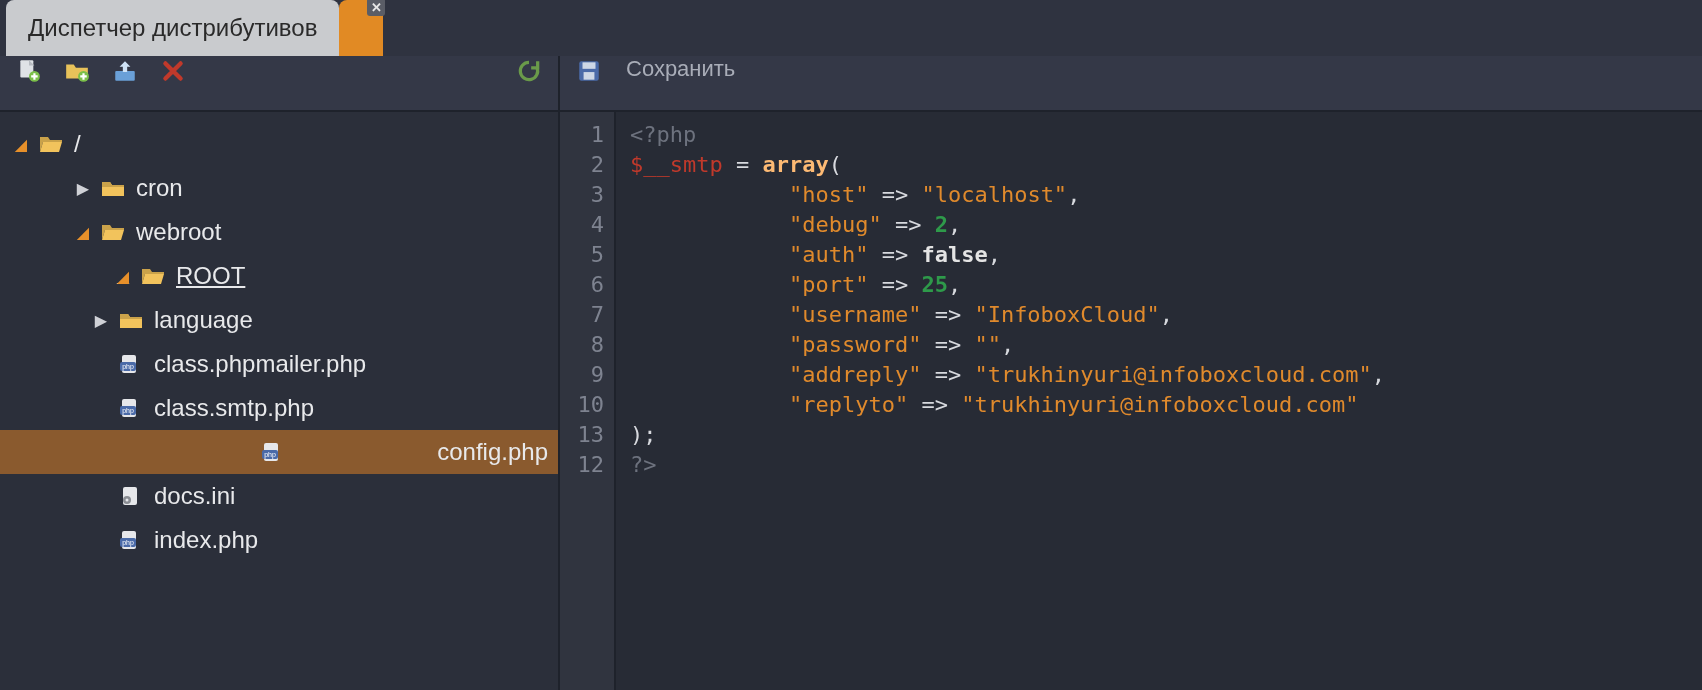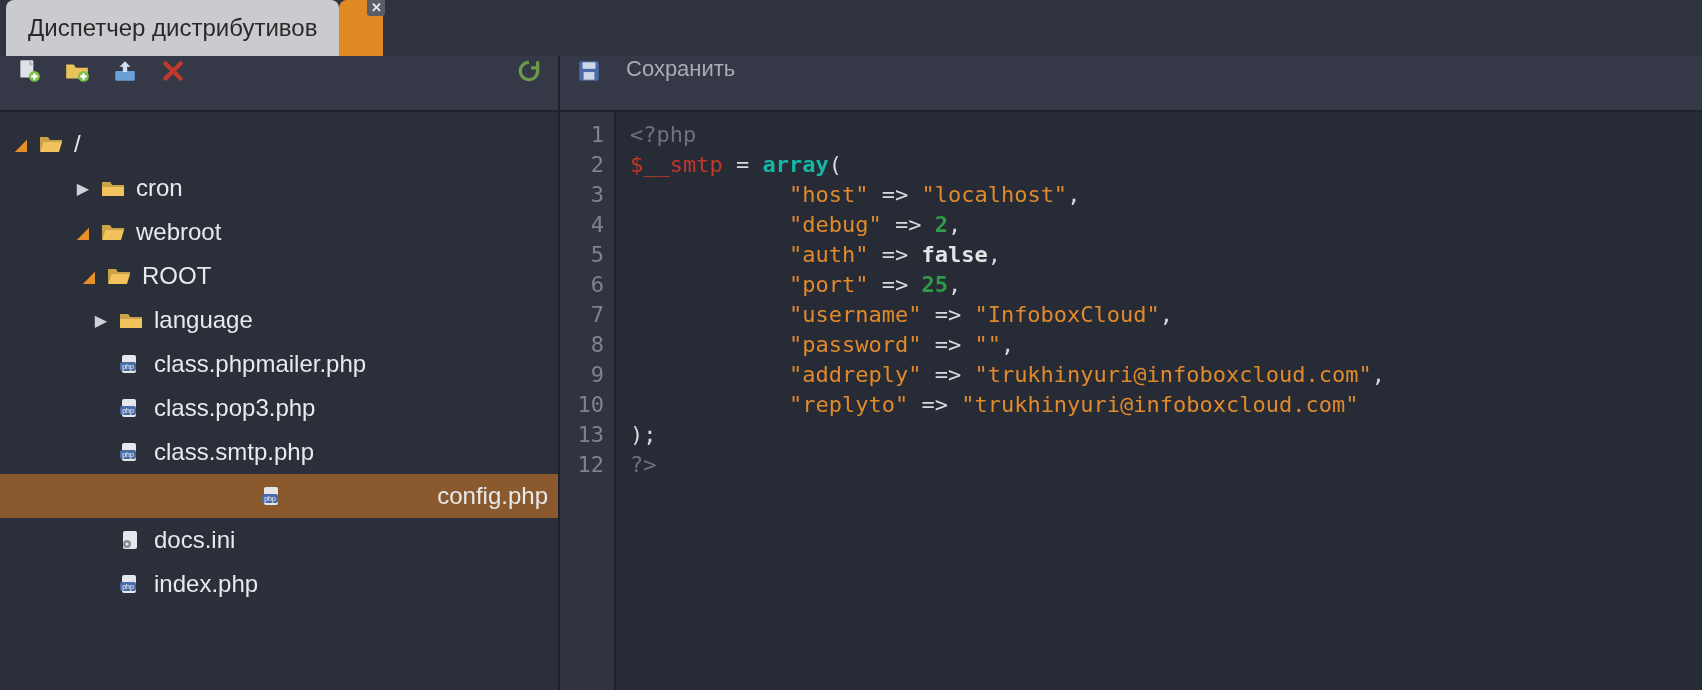--- a/index.html
+++ b/index.html
@@ -42,32 +42,32 @@
   .twisty.collapsed::before { content: "▶"; color:#cfd1d6; }
   .twisty.expanded::before  { content: "◢"; color:#e7902a; }
   .twisty.none::before { content: ""; }
   .ficon { width: 26px; height: 22px; display:flex; align-items:center; justify-content:center; }
   .ficon svg { width: 24px; height: 22px; }
   .fname { white-space: nowrap; }
 
   
   .d0 { padding-left: 14px; }
   .d1 { padding-left: 76px; }
-  .d2 { padding-left: 82px; }
+  .d2 { padding-left: 116px; text-decoration: underline; }
   .d3 { padding-left: 94px; }
 
   
   .code-wrap { flex:1; display:flex; min-height:0; }
   .gutter { width: 56px; background: #30343f; color:#7e8390; text-align:right; padding: 8px 10px 8px 0; font: 22px/30px "Menlo","Consolas",monospace; border-right: 2px solid #1e222b; }
   .code   { flex:1; padding: 8px 14px; font: 22px/30px "Menlo","Consolas",monospace; color:#d7d9de; white-space: pre; overflow:auto; }
 
   
   .s-muted   { color:#6d727e;margin-top:36px; }
   .s-var     { color:#c0392b; }
-  .s-keyword { color:#14b8a6; font-weight: bold; }
+  .s-keyword { color:#fdba74; font-weight: bold; }
   .s-string  { color:#e08a2c; }
   .s-num     { color:#2e9a4a; font-weight: bold; }
   .s-bool    { color:#e4e4e4; font-weight: bold; }
   .s-punct   { color:#d7d9de; }
 </style>
 </head>
 <body>
 
 <div class="tabs">
   <div class="tab inactive">
@@ -172,31 +172,20 @@
       <div class="node d3">
         <span class="twisty none"></span>
         <span class="ficon">
             <svg viewBox="0 0 24 20">
               <rect x="3" y="1" width="14" height="18" rx="2" fill="#e6e7ea"></rect>
               <rect x="1" y="8" width="16" height="9" rx="2" fill="#4a6aa8"></rect>
               <text x="9" y="15" font-size="7" fill="#fff" text-anchor="middle" font-family="Arial">php</text>
             </svg>
           </span>
         <span class="fname">class.phpmailer.php</span>
-      </div>
-      <div class="node d3">
-        <span class="twisty none"></span>
-        <span class="ficon">
-            <svg viewBox="0 0 24 20">
-              <rect x="3" y="1" width="14" height="18" rx="2" fill="#e6e7ea"></rect>
-              <rect x="1" y="8" width="16" height="9" rx="2" fill="#4a6aa8"></rect>
-              <text x="9" y="15" font-size="7" fill="#fff" text-anchor="middle" font-family="Arial">php</text>
-            </svg>
-          </span>
-        <span class="fname">class.pop3.php</span>
       </div>
       <div class="node d3">
         <span class="twisty none"></span>
         <span class="ficon">
             <svg viewBox="0 0 24 20">
               <rect x="3" y="1" width="14" height="18" rx="2" fill="#e6e7ea"></rect>
               <rect x="1" y="8" width="16" height="9" rx="2" fill="#4a6aa8"></rect>
               <text x="9" y="15" font-size="7" fill="#fff" text-anchor="middle" font-family="Arial">php</text>
             </svg>
           </span>

